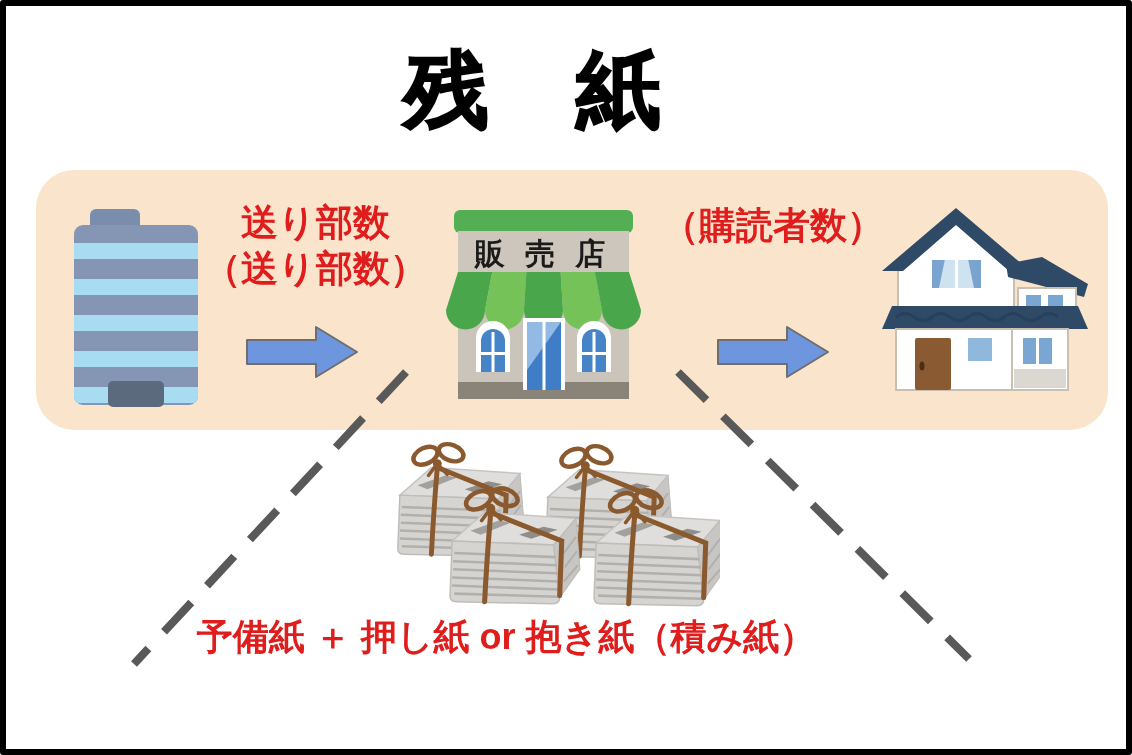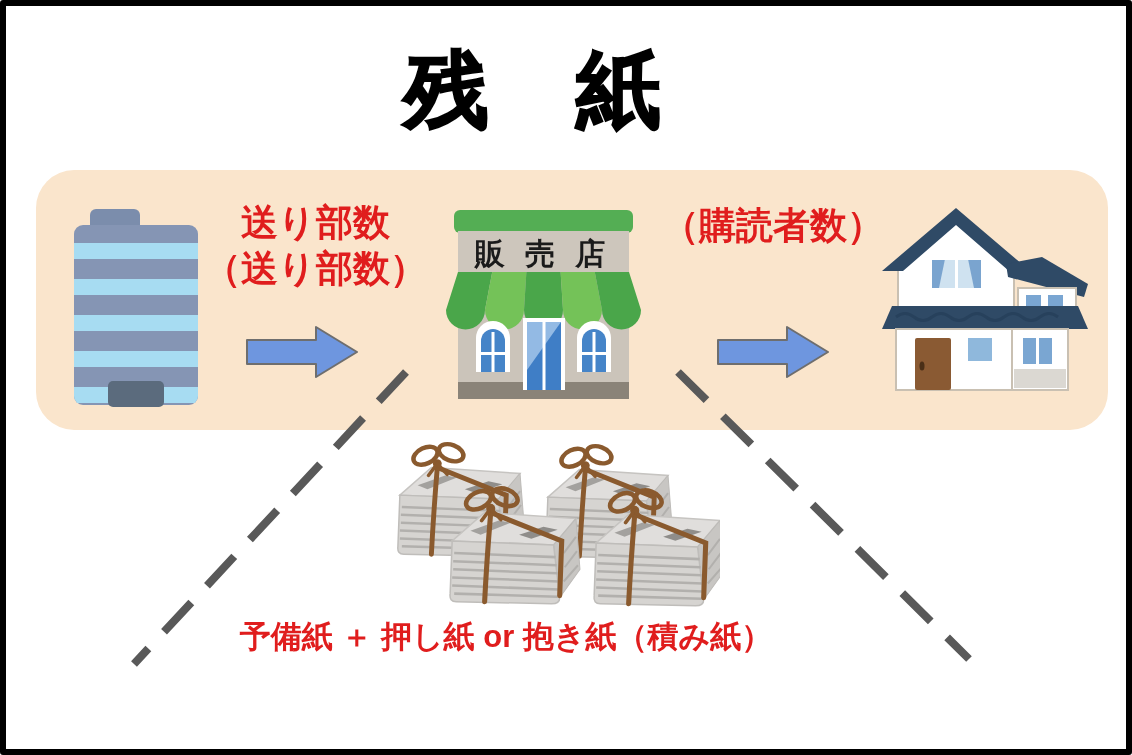--- a/index.html
+++ b/index.html
@@ -30,21 +30,21 @@
     color:#e01d1d;
     font-size:37px;font-weight:600;
     line-height:46px;text-align:center;
     white-space:nowrap;
   }
   .flow-label.send{left:192px;top:194px;width:235px;}
   .flow-label.deliver{left:652px;top:197px;width:230px;}
   .bottom-text{
     position:absolute;left:0;top:606px;width:1000px;
     text-align:center;color:#e01d1d;
-    font-size:31px;font-weight:600;line-height:50px;
+    font-size:36px;font-weight:600;line-height:50px;
     white-space:nowrap;
   }
   .overlay{position:absolute;left:0;top:0;pointer-events:none;}
 </style>
 </head>
 <body>
 
 <div class="stage">
 
   <div class="title">残　紙</div>

